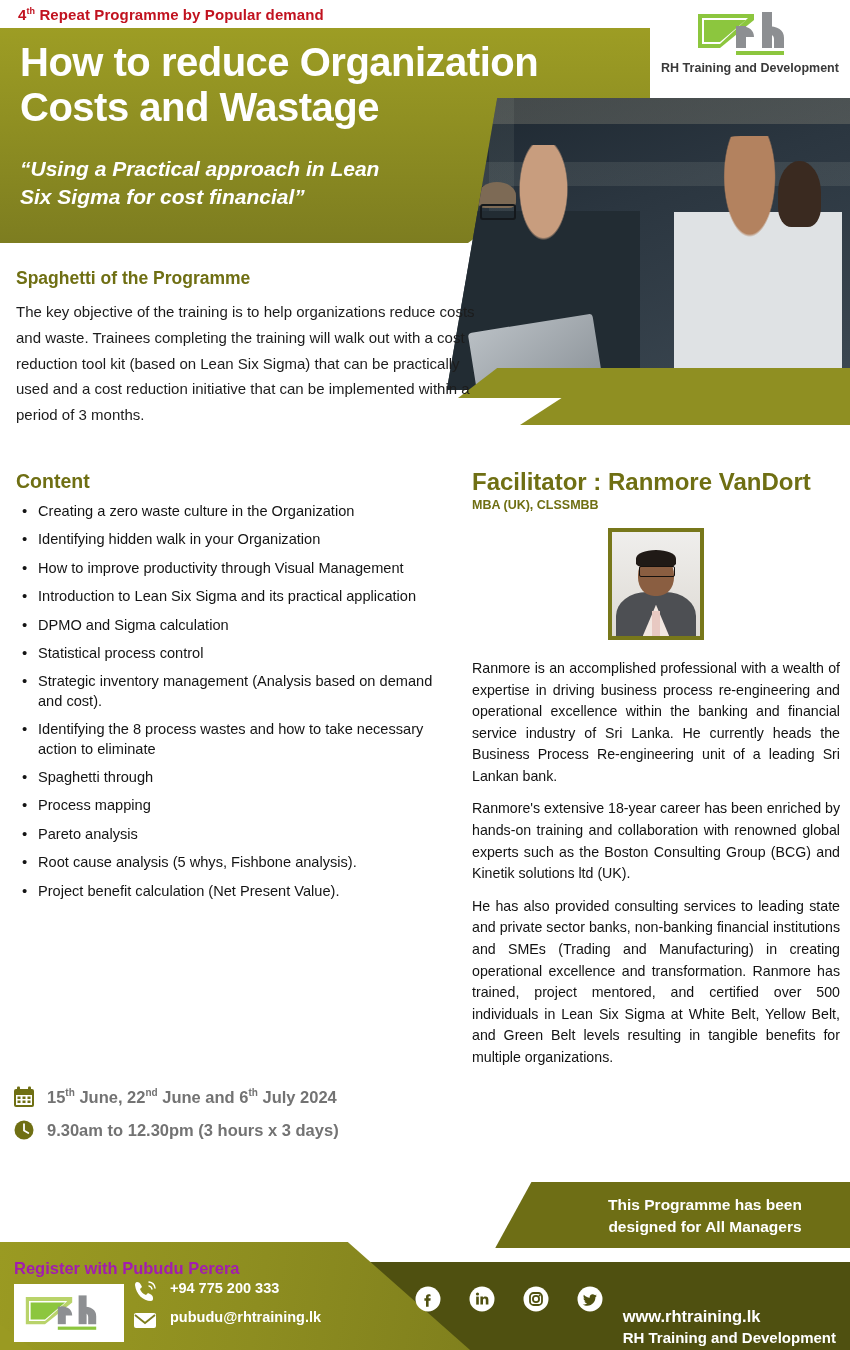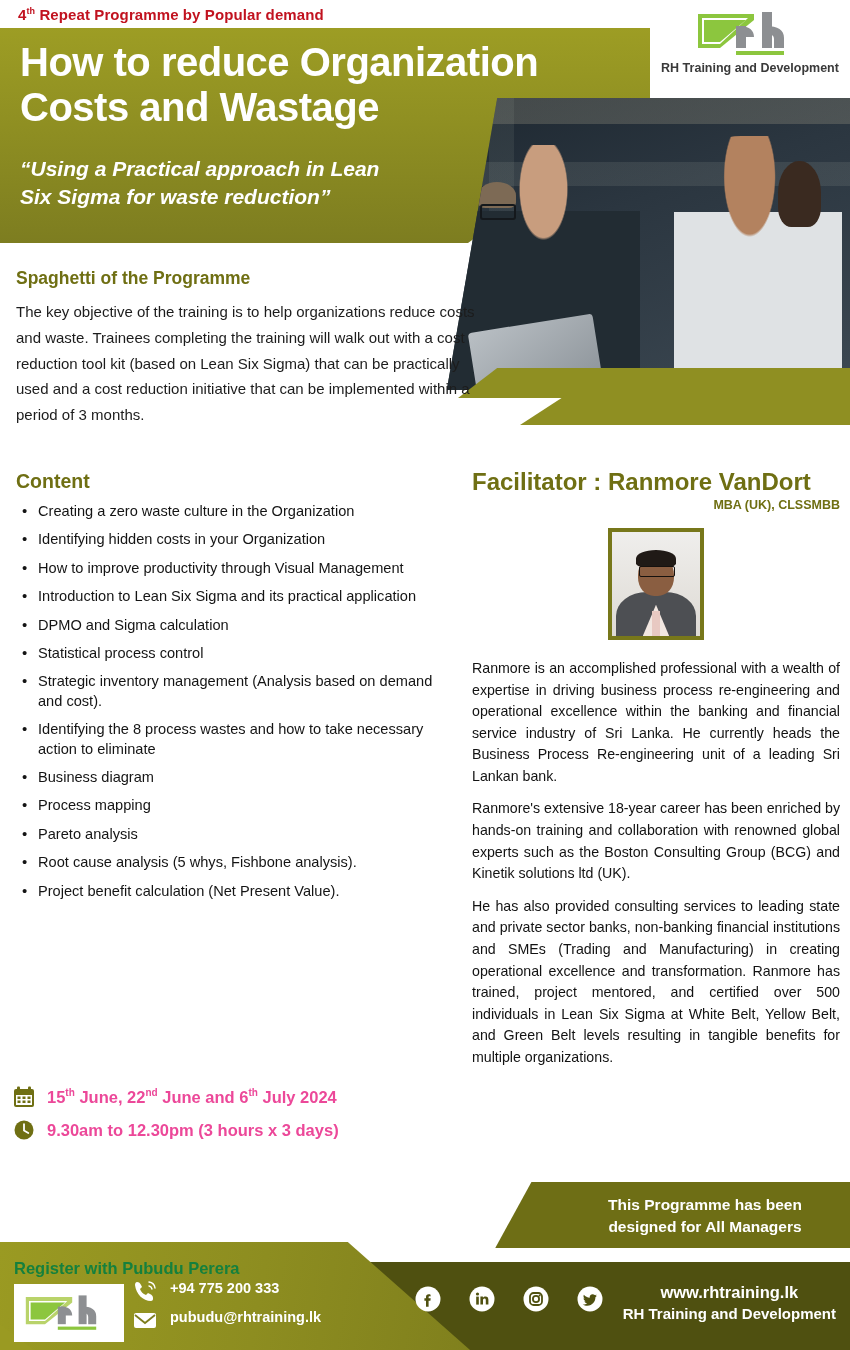--- a/index.html
+++ b/index.html
@@ -108,27 +108,27 @@
     font-size:14.6px;line-height:1.33;color:#141414;
   }
   ul.content-list li:before{
     content:"\2022";position:absolute;left:12px;top:-1px;font-size:15px;color:#141414;
   }
 
   
   .datetime{position:absolute;left:12px;top:1085px;width:440px;}
   .dt-row{display:flex;align-items:center;margin-bottom:9px;}
   .dt-icon{width:24px;height:24px;margin-right:11px;flex:0 0 24px;}
-  .dt-text{font-size:16.5px;font-weight:bold;color:#ec4899;white-space:nowrap;}
+  .dt-text{font-size:16.5px;font-weight:bold;color:#737373;white-space:nowrap;}
   .dt-text sup{font-size:10px;vertical-align:super;}
 
   
   .fac{position:absolute;left:472px;top:468px;width:368px;}
   .fac-name{font-size:24px;font-weight:bold;color:#6f6f13;margin:0;}
-  .fac-cred{font-size:12.5px;font-weight:bold;color:#6f6f13;margin:2px 0 0 0;text-align:right;}
+  .fac-cred{font-size:12.5px;font-weight:bold;color:#6f6f13;margin:2px 0 0 0;}
   .fac-photo{
     width:88px;height:104px;margin:16px auto 0 auto;
     border:4px solid #77771a;background:#d8d2cb;position:relative;overflow:hidden;
   }
   .fp-bg{position:absolute;inset:0;background:linear-gradient(180deg,#efeeec 0%, #dedad4 100%);}
   .fp-suit{position:absolute;left:4%;bottom:0;width:92%;height:42%;background:#4d4f53;border-radius:38% 38% 0 0/55% 55% 0 0;}
   .fp-shirt{position:absolute;left:35%;bottom:0;width:30%;height:30%;background:#f2e7e1;clip-path:polygon(50% 0,100% 100%,0 100%);}
   .fp-tie{position:absolute;left:45%;bottom:0;width:10%;height:24%;background:#e8c9c2;}
   .fp-face{position:absolute;left:29%;top:22%;width:42%;height:40%;background:#8a5e41;border-radius:48% 48% 44% 44%;}
   .fp-hair{position:absolute;left:27%;top:17%;width:46%;height:17%;background:#201a16;border-radius:50% 50% 20% 20%;}
@@ -159,54 +159,54 @@
     position:absolute;left:0;bottom:0;width:470px;height:108px;z-index:5;
     background:linear-gradient(100deg,#9a9a22 0%, #8d8d20 55%, #80801d 100%);
     clip-path:polygon(0 0, 74% 0, 100% 100%, 0 100%);
   }
   .footer-light-corner{
     position:absolute;left:0;bottom:0;width:34px;height:26px;background:#9a9a22;z-index:6;
     clip-path:polygon(0 0, 100% 100%, 0 100%);
   }
   .reg-title{
     position:absolute;left:14px;bottom:72px;z-index:8;
-    font-size:16.5px;font-weight:bold;color:#15803d;
+    font-size:16.5px;font-weight:bold;color:#a21caf;
   }
   .foot-logo{
     position:absolute;left:14px;bottom:8px;width:110px;height:58px;background:#ffffff;z-index:8;
     display:flex;align-items:center;justify-content:center;
   }
   .foot-logo svg{width:96px;height:44px;}
   .contact-block{position:absolute;left:132px;bottom:12px;z-index:8;}
   .c-row{display:flex;align-items:flex-start;margin-bottom:7px;}
   .c-icon{width:26px;height:22px;margin-right:12px;flex:0 0 26px;}
   .c-text{font-size:14.5px;font-weight:bold;color:#ffffff;white-space:nowrap;}
   .social{position:absolute;left:415px;bottom:38px;z-index:8;display:flex;gap:28px;}
   .soc{width:26px;height:26px;}
-  .web-block{position:absolute;right:14px;bottom:28px;z-index:8;text-align:center;}
+  .web-block{position:absolute;right:14px;bottom:4px;z-index:8;text-align:left;}
   .web-url{font-size:16.5px;font-weight:bold;color:#ffffff;}
   .web-name{font-size:15px;font-weight:bold;color:#ffffff;margin-top:3px;}
 </style>
 </head>
 <body>
 
 <div class="page">
 
   <div class="kicker">
     <span>4</span><sup>th</sup><span> Repeat Programme by Popular demand</span>
   </div>
 
   <div class="header-block"></div>
   <div class="header-title">
     <div>How to reduce Organization</div>
     <div>Costs and Wastage</div>
   </div>
   <div class="header-sub">
     <div>“Using a Practical approach in Lean</div>
-    <div>Six Sigma for waste reduction”</div>
+    <div>Six Sigma for cost financial”</div>
   </div>
 
   <div class="logo-top">
     <svg class="logo-mark" viewBox="0 0 120 48">
       <polygon points="8,4 64,4 64,10 30,38 8,38" fill="#8cc63e"></polygon>
       <polygon points="12,8 58,8 30,34 12,34" fill="#ffffff"></polygon>
       <polygon points="14,10 56,10 30,32 14,32" fill="#8cc63e"></polygon>
       <path d="M46 16 h10 v22 h-10 z" fill="#8d8f92"></path>
       <path d="M50 16 c10,0 14,5 14,11 h-9 c0,-3 -2,-4 -5,-4 z" fill="#8d8f92"></path>
       <path d="M72 2 h10 v36 h-10 z" fill="#8d8f92"></path>
@@ -235,28 +235,28 @@
 
   <div class="objective">
     <h2 class="sec-title">Spaghetti of the Programme</h2>
     <div class="obj-body">The key objective of the training is to help organizations reduce costs and waste. Trainees completing the training will walk out with a cost reduction tool kit (based on Lean Six Sigma) that can be practically used and a cost reduction initiative that can be implemented within a period of 3 months.</div>
   </div>
 
   <div class="content-col">
     <h2 class="sec-title">Content</h2>
     <ul class="content-list">
       <li>Creating a zero waste culture in the Organization</li>
-      <li>Identifying hidden costs in your Organization</li>
+      <li>Identifying hidden walk in your Organization</li>
       <li>How to improve productivity through Visual Management</li>
       <li>Introduction to Lean Six Sigma and its practical application</li>
       <li>DPMO and Sigma calculation</li>
       <li>Statistical process control</li>
       <li>Strategic inventory management (Analysis based on demand and cost).</li>
       <li>Identifying the 8 process wastes and how to take necessary action to eliminate</li>
-      <li>Business diagram</li>
+      <li>Spaghetti through</li>
       <li>Process mapping</li>
       <li>Pareto analysis</li>
       <li>Root cause analysis (5 whys, Fishbone analysis).</li>
       <li>Project benefit calculation (Net Present Value).</li>
     </ul>
   </div>
 
   <div class="datetime">
     <div class="dt-row">
       <svg class="dt-icon" viewBox="0 0 24 24">

